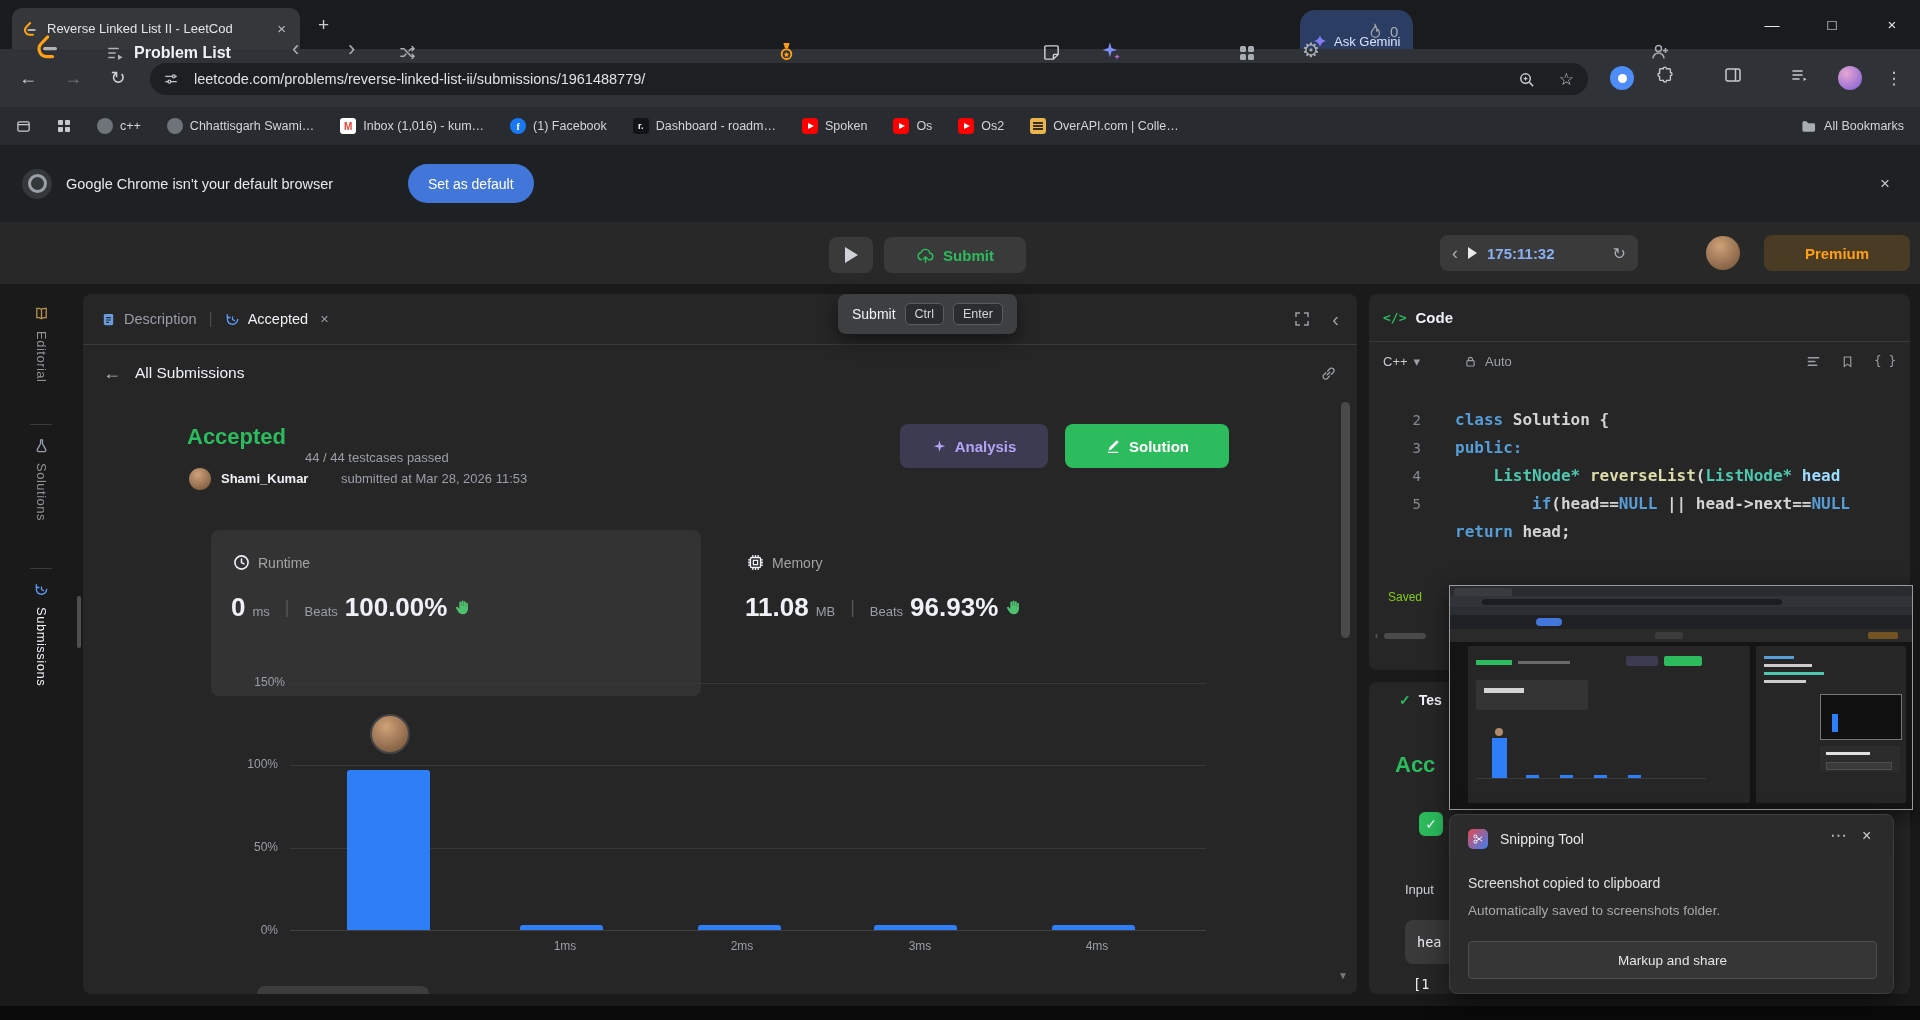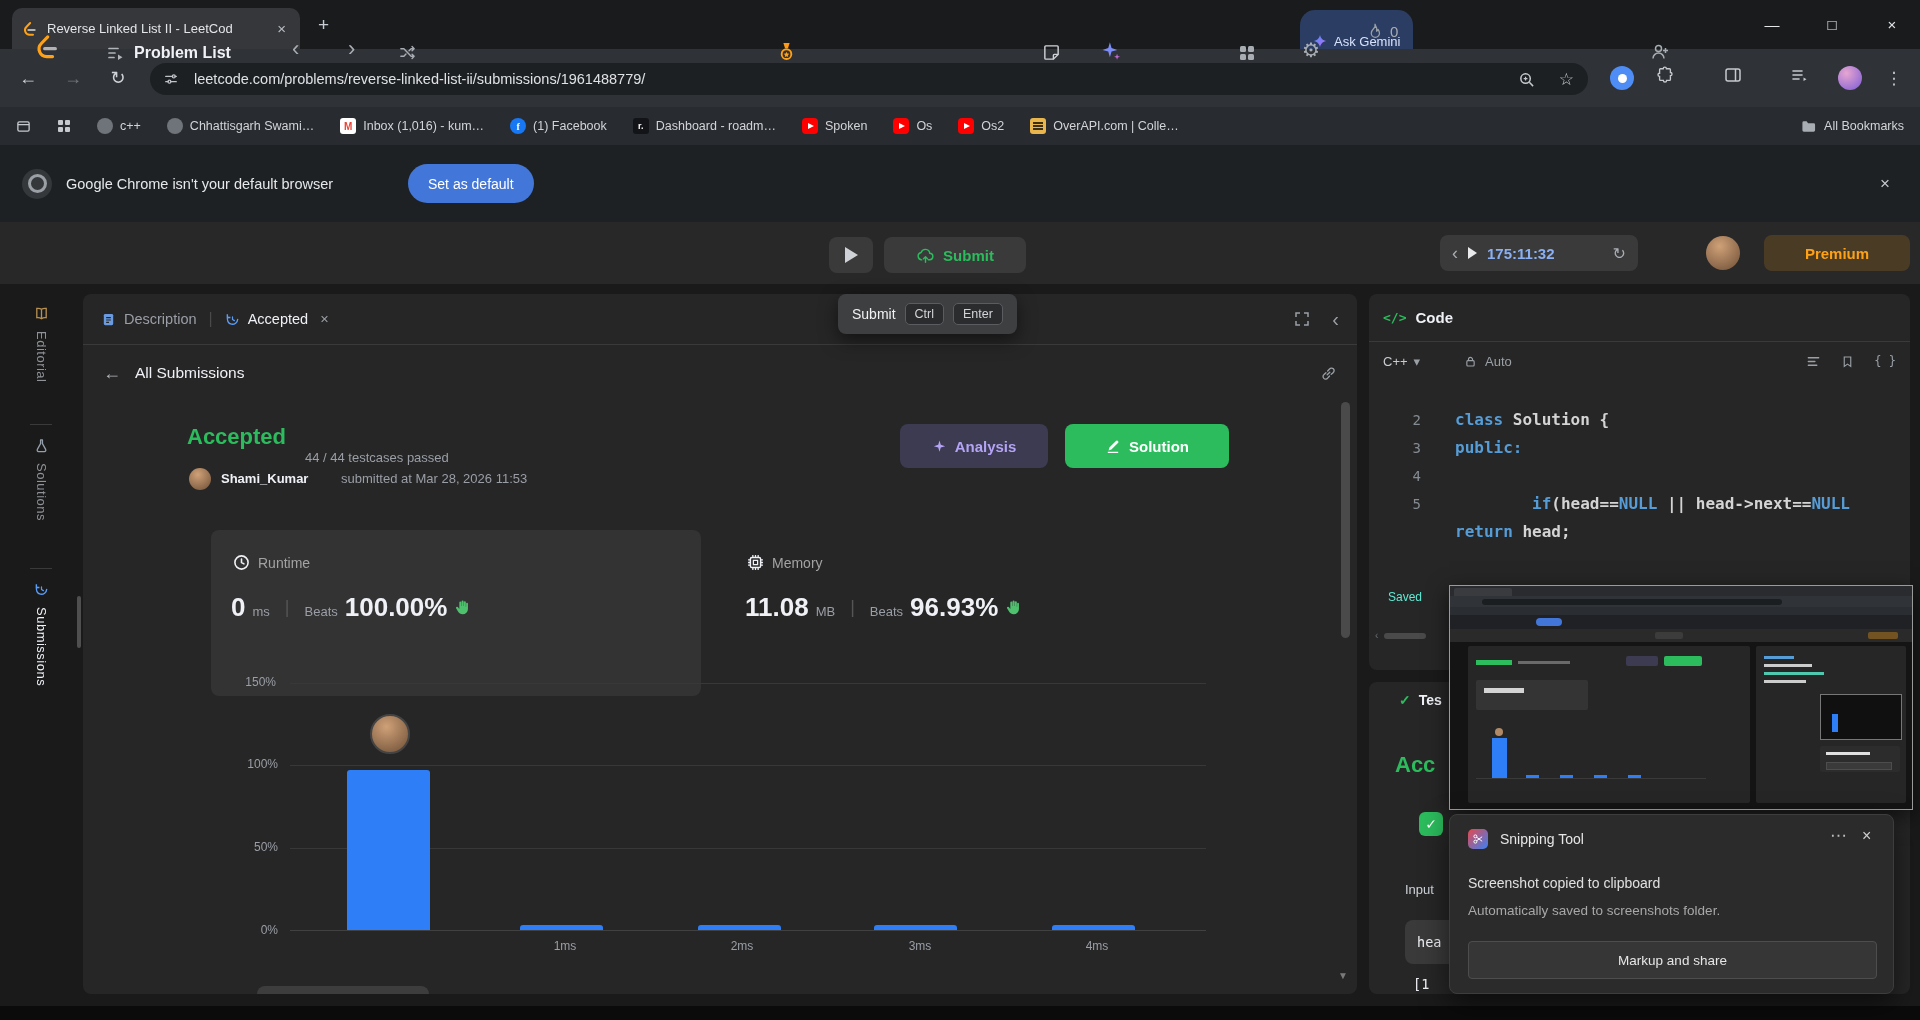--- a/index.html
+++ b/index.html
@@ -108,21 +108,21 @@
   
   .cp-head{position:absolute;left:0;top:0;width:100%;height:48px;border-bottom:1px solid #3a3a3a;display:flex;align-items:center;padding:0 14px;box-sizing:border-box;gap:9px}
   .cp-title{font-size:15px;font-weight:600;color:#eff1f6}
   .codetag{font-family:"DejaVu Sans Mono",monospace;font-size:13px;font-weight:700;color:#2cbb5d}
   .cp-tools{position:absolute;left:0;top:48px;width:100%;height:38px;display:flex;align-items:center;padding:0 14px;box-sizing:border-box;font-size:13px;color:#c9ccd1}
   .code-lines{position:absolute;left:0;top:112px;width:100%;font-family:"DejaVu Sans Mono",monospace;font-size:16px;font-weight:700;line-height:28px}
   .code-line{display:flex}
   .ln{flex:0 0 52px;text-align:right;color:#848b92;font-size:14px;font-weight:400}
   .lc{padding-left:34px;white-space:pre}
   .tk-kw{color:#569cd6}.tk-ty{color:#4ec9b0}.tk-fn{color:#dcdcaa}.tk-ar{color:#9cdcfe}.tk-pl{color:#d4d4d4}
-  .saved{position:absolute;left:19px;top:296px;font-size:12px;color:#5eead4}
+  .saved{position:absolute;left:19px;top:296px;font-size:12px;color:#84cc16}
   .hscroll{position:absolute;left:6px;top:336px;display:flex;align-items:center;gap:6px;color:#6a6f75;font-size:10px}
   .hthumb{width:42px;height:6px;border-radius:3px;background:#4a4a4a}
 
   
   .tp-tab{position:absolute;left:30px;top:10px;display:flex;align-items:center;gap:8px;font-size:14px;font-weight:600;color:#eff1f6}
   .tp-result{position:absolute;left:26px;top:70px;font-size:22px;font-weight:700;color:#2cbb5d}
   .tp-check{position:absolute;left:50px;top:130px;width:24px;height:24px;border-radius:6px;background:#2cbb5d;color:#fff;font-size:14px;display:flex;align-items:center;justify-content:center}
   .tp-input{position:absolute;left:36px;top:200px;font-size:13px;color:#cfd3da}
   .tp-box{position:absolute;left:36px;top:238px;width:140px;height:44px;border-radius:8px;background:#3a3a3a;color:#eff1f6;font-family:"DejaVu Sans Mono",monospace;font-size:13.5px;display:flex;align-items:center;padding:0 12px;box-sizing:border-box}
   .tp-val2{position:absolute;left:44px;top:294px;font-family:"DejaVu Sans Mono",monospace;font-size:13.5px;color:#eff1f6}
@@ -521,21 +521,21 @@
         <span class="unit">Beats</span>
         <span class="bigval">96.93%</span>
         <span class="ic" style="align-self:center">
           <svg width="17" height="17" viewBox="0 0 24 24">
               <path d="M7.5 11.5V5a1.4 1.4 0 012.8 0v5h.4V3.6a1.4 1.4 0 012.8 0V10h.4V4.6a1.4 1.4 0 012.8 0V11h.4V6.6a1.3 1.3 0 012.6 0V14a7.5 7.5 0 01-7.5 7.5c-2.9 0-4.9-1.2-6.3-3.5l-3-5a1.5 1.5 0 012.5-1.6l2.1 2.6z" fill="#4fc06e"></path>
             </svg>
         </span>
       </div>
     </div>
 
-    <div class="ylab" style="left:143px;top:381px">150%</div>
+    <div class="ylab" style="left:152px;top:381px">150%</div>
     <div class="ylab" style="left:145px;top:463px">100%</div>
     <div class="ylab" style="left:145px;top:546px">50%</div>
     <div class="ylab" style="left:145px;top:629px">0%</div>
     <div class="plot">
       <div class="gline" style="top:0"></div>
       <div class="gline" style="top:82px"></div>
       <div class="gline" style="top:165px"></div>
       <div class="gline" style="top:247px;background:#414141"></div>
       <div class="bar" style="left: 57px; height: 160px;"></div>
       <div class="bar" style="left: 230px; height: 5px;"></div>
@@ -586,20 +586,21 @@
         <div class="code-line">
           <span class="ln">2</span>
           <span class="lc"><span class="tk-kw">class </span><span class="tk-pl">Solution {</span></span>
         </div>
         <div class="code-line">
           <span class="ln">3</span>
           <span class="lc"><span class="tk-kw">public:</span></span>
         </div>
         <div class="code-line">
           <span class="ln">4</span>
+          <span class="lc"><span class="tk-pl">    </span><span class="tk-ty">ListNode*</span><span class="tk-pl"> </span><span class="tk-fn">reverseList</span><span class="tk-pl">(</span><span class="tk-ty">ListNode*</span><span class="tk-ar"> head</span></span>
         </div>
         <div class="code-line">
           <span class="ln">5</span>
           <span class="lc"><span class="tk-pl">        </span><span class="tk-kw">if</span><span class="tk-pl">(head==</span><span class="tk-kw">NULL</span><span class="tk-pl"> || head-&gt;next==</span><span class="tk-kw">NULL</span></span>
         </div>
         <div class="code-line">
           <span class="ln"></span>
           <span class="lc"><span class="tk-kw">return</span><span class="tk-pl"> head;</span></span>
         </div>
       </div>

